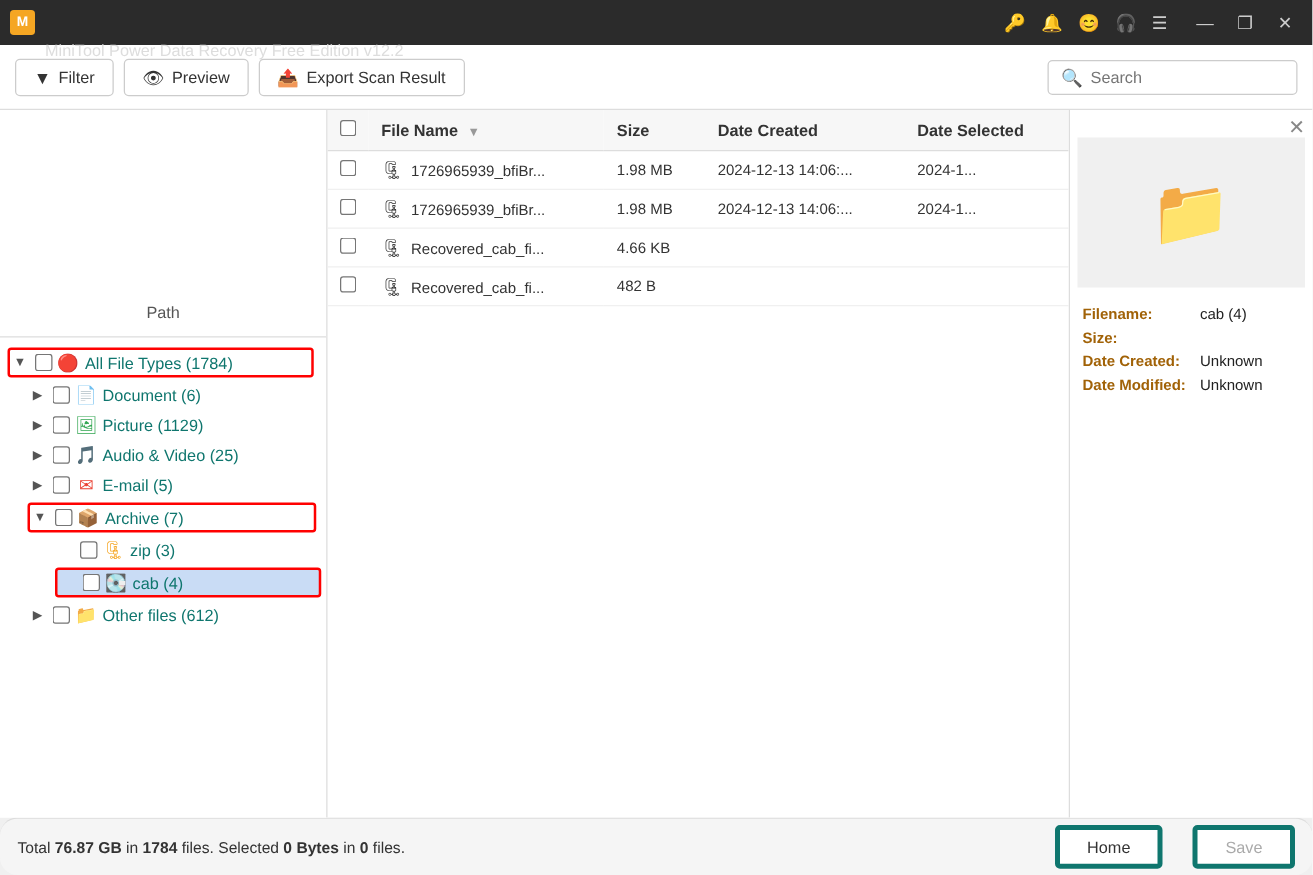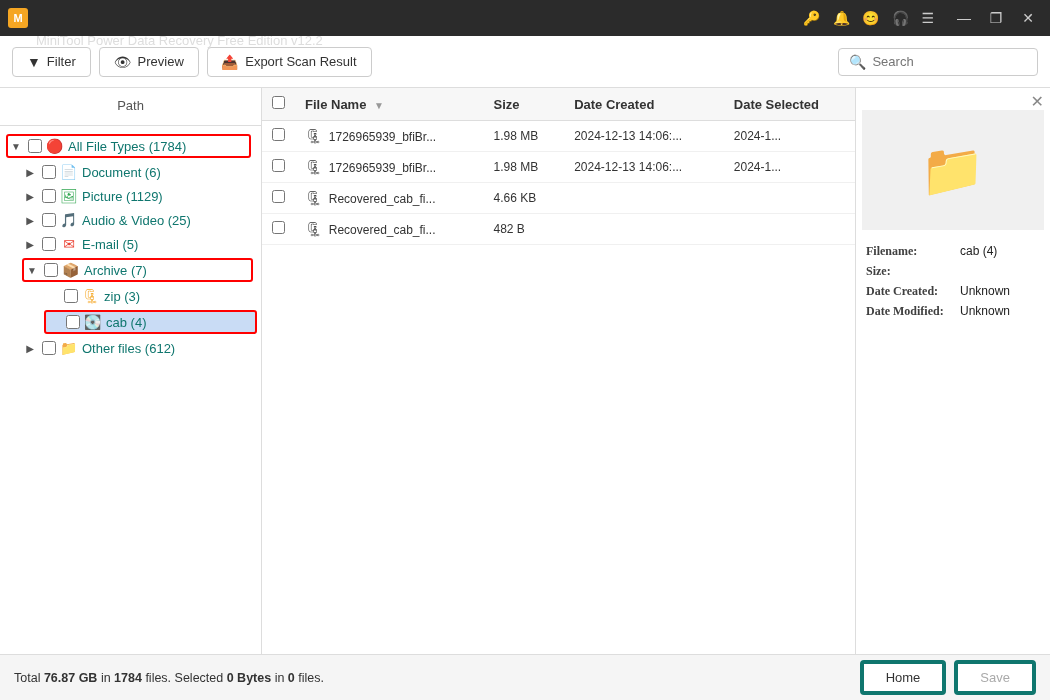--- a/index.html
+++ b/index.html
@@ -66,20 +66,21 @@
     }
 
     
     .sidebar {
       width: 262px;
       border-right: 1px solid #ddd;
       display: flex;
       flex-direction: column;
       overflow-y: auto;
       background: #fff;
+      justify-content: center;
     }
     .sidebar-tabs {
       display: flex;
       border-bottom: 1px solid #ddd;
       padding: 0;
     }
     .sidebar-tab {
       flex: 1; text-align: center; padding: 10px 0; cursor: pointer; font-size: 13px; color: #555; border-bottom: 2px solid transparent;
     }
     .sidebar-tab.active { color: #1a73e8; border-bottom: 2px solid #1a73e8; font-weight: 600; }
@@ -129,44 +130,45 @@
     }
     .preview-close { position: absolute; top: 4px; right: 6px; cursor: pointer; font-size: 16px; color: #888; }
     .preview-image {
       width: 100%; height: 120px; background: #f0f0f0;
       display: flex; align-items: center; justify-content: center;
       margin-top: 16px; margin-bottom: 10px;
     }
     .preview-image .folder-img { font-size: 52px; color: #f5a623; }
     .preview-info { font-size: 12px; color: #444; padding: 4px; }
     .preview-info .pi-row { display: flex; margin-bottom: 5px; gap: 4px; }
-    .preview-info .pi-label { color: #404040; font-weight: 600; min-width: 90px; font-family: Liberation Serif, serif; }
+    .preview-info .pi-label { color: #a16207; font-weight: 600; min-width: 90px; }
     .preview-info .pi-value { color: #222; }
 
     
     .status-bar {
       height: 46px;
       background: #f5f5f5;
       border-top: 1px solid #ddd;
       display: flex;
       align-items: center;
       padding: 0 14px;
       gap: 6px;
       font-size: 12.5px;
       color: #333;
+      border-radius: 14px;
     }
     .status-bar a { color: #1a73e8; text-decoration: underline; cursor: pointer; font-size: 12px; }
     .status-bar .status-text { flex: 1; }
     .status-bar .bold { font-weight: 700; }
     .status-bar-btns { display: flex; gap: 8px; }
     .status-btn {
       padding: 6px 22px; border: 4px solid #0f766e; border-radius: 4px;
       background: #fff; cursor: pointer; font-size: 13px; color: #333;
     }
-    .status-btn.disabled { color: #aaa; cursor: default; }
+    .status-btn.disabled { color: #aaa; cursor: default; margin-left: 16px; }
     .type-tab-box { border: 2px solid red; border-radius: 2px; display: inline-block; }
 
     
     .icon-doc { color: #1a73e8; }
     .icon-pic { color: #34a853; }
     .icon-av { color: #1a73e8; }
     .icon-mail { color: #ea4335; }
     .icon-arch { color: #f5720a; }
     .icon-other { color: #f5a623; }
     .icon-zip { color: #f5a623; }

